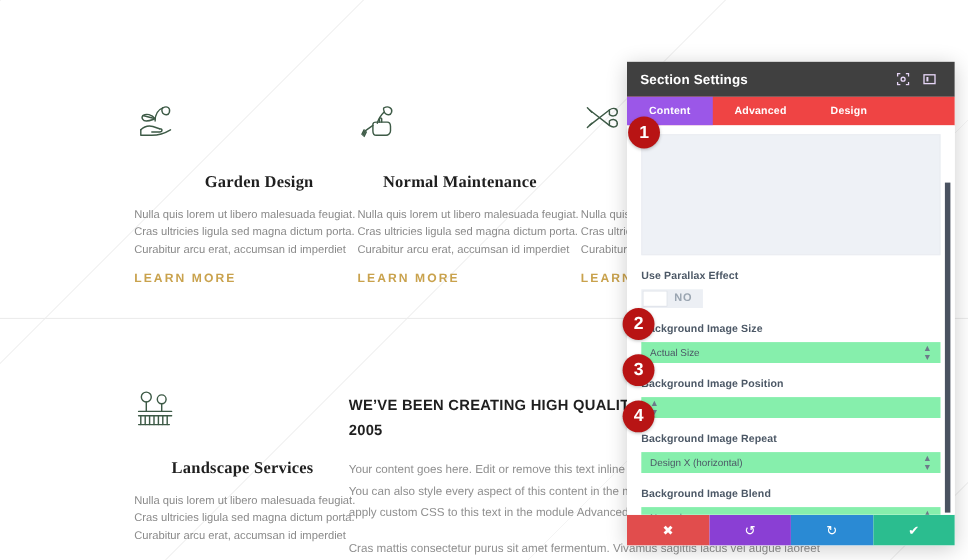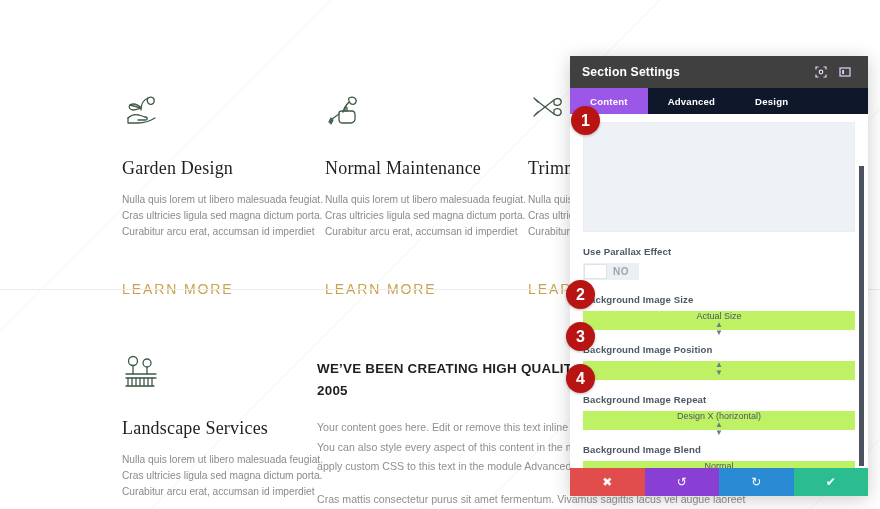--- a/index.html
+++ b/index.html
@@ -26,37 +26,38 @@
   .svc-row { position: absolute; display: flex; }
   .svc-row.top { left: 0; top: 92px; width: 880px; }
   .svc-col { width: 203px; padding: 0 18px 0 22px; }
   .svc-col.c1 { margin-left: 100px; }
 
   .svc-icon { height: 40px; margin-bottom: 26px; color: #3d5a46; }
   .svc-icon svg { display: block; }
 
   .svc-title {
     font-family: "Liberation Serif", serif;
-    font-size: 18px;
-    font-weight: 400;
+    font-size: 15px;
+    font-weight: 700;
     color: #1f1f1f;
     letter-spacing: .2px;
     margin-bottom: 13px;
     white-space: nowrap;
+    text-align: right;
   }
   .svc-body {
     font-size: 10.2px;
     line-height: 16.2px;
     color: #8a8a8a;
     white-space: nowrap;
   }
   .svc-more {
-    margin-top: 40px;
-    font-size: 14px;
-    font-weight: 400;
+    margin-top: 10px;
+    font-size: 11px;
+    font-weight: 700;
     letter-spacing: 1.9px;
     color: #c9a24d;
     white-space: nowrap;
   }
 
   .divider {
     position: absolute;
     left: 0; top: 289px; width: 880px;
     border-top: 1px solid #ececec;
   }
@@ -104,21 +105,21 @@
     flex: 1;
   }
   .head-icon {
     width: 22px; height: 22px;
     display: flex; align-items: center; justify-content: center;
     color: #e7d6f7;
     margin-left: 2px;
   }
   .panel-tabs {
     height: 26px;
-    background: #0f172a;
+    background: #ef4444;
     display: flex; align-items: stretch;
     flex: 0 0 auto;
   }
   .tab {
     padding: 0 20px;
     display: flex; align-items: center;
     font-size: 9.6px; font-weight: 700;
     color: #ffffff;
     letter-spacing: .2px;
   }
@@ -142,26 +143,25 @@
   .field { margin-bottom: 14px; }
   .field-label {
     font-size: 9.6px;
     font-weight: 700;
     color: #4c5866;
     margin-bottom: 6px;
     letter-spacing: .1px;
   }
   .select {
     height: 19px;
-    background: #bef264;
+    background: #86efac;
     display: flex; align-items: center;
     padding: 0 8px;
     font-size: 9px;
     color: #4c5866;
-    flex-direction: column;
   }
   .select .val { flex: 1; }
   .select .arrows { font-size: 8px; color: #6c7a89; line-height: 8px; }
 
   .toggle {
     display: flex; align-items: center;
     background: #eceff4;
     width: 56px; height: 17px;
     padding: 1px;
   }

